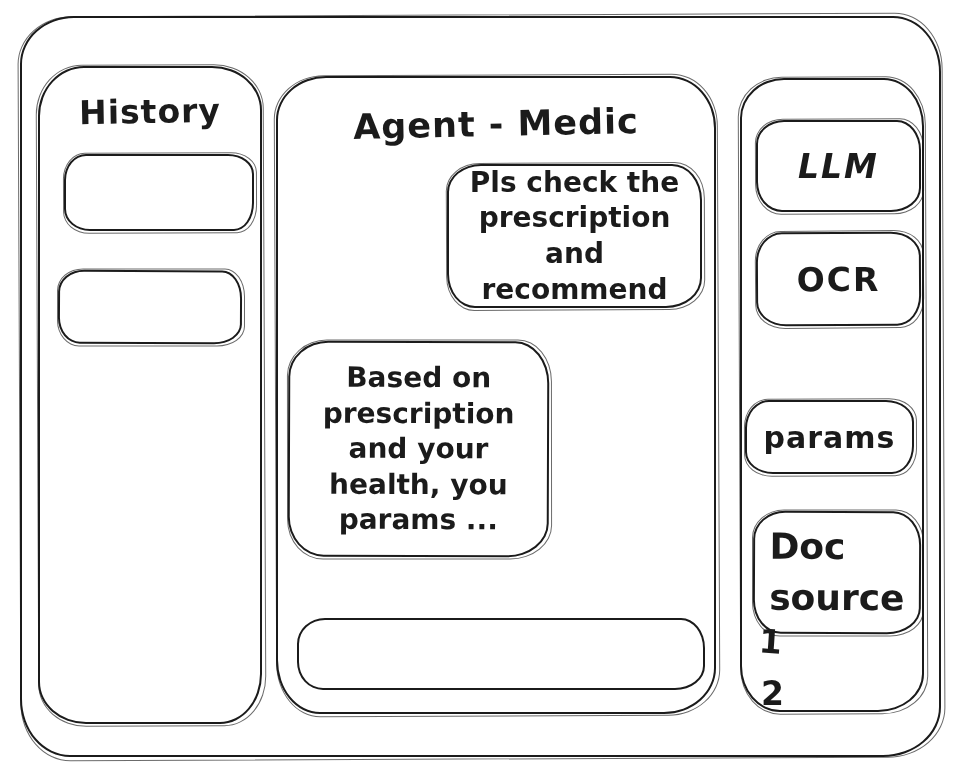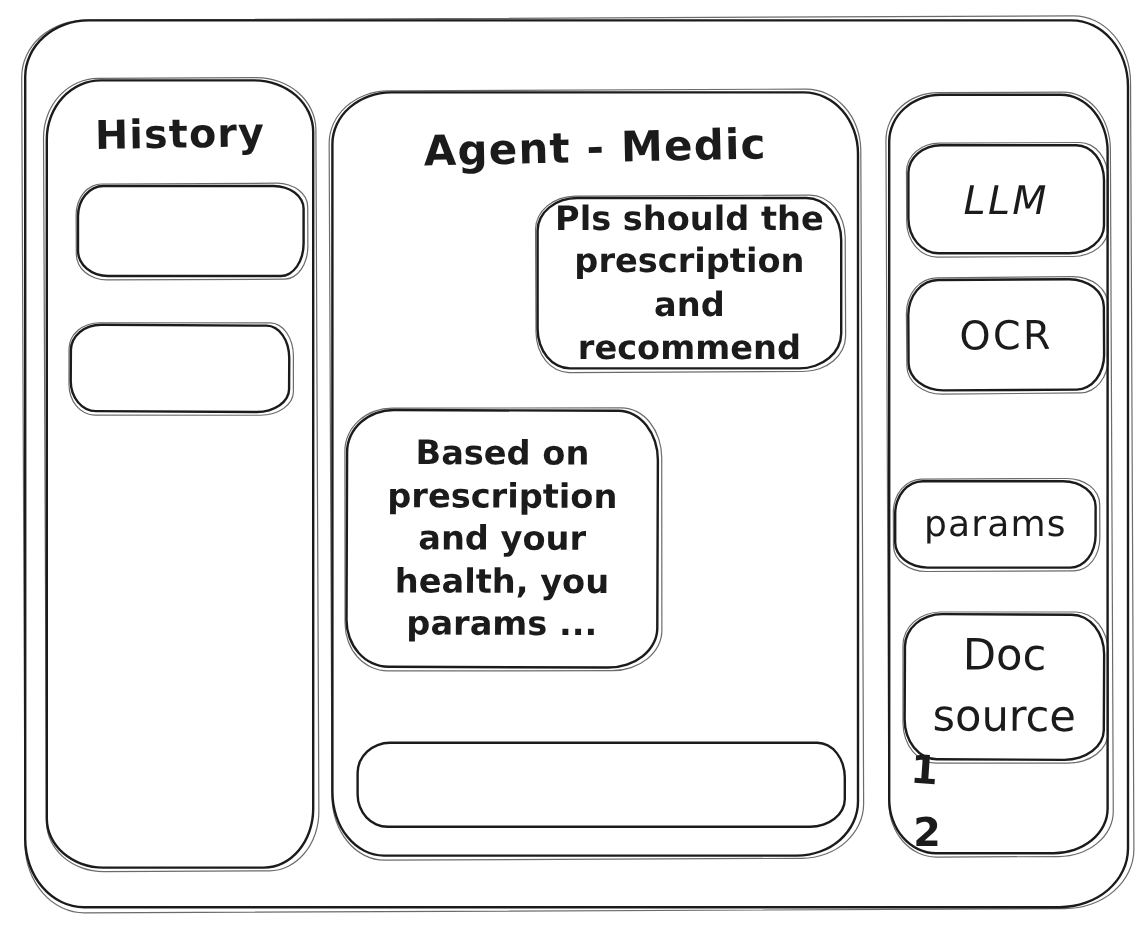--- a/index.html
+++ b/index.html
@@ -96,22 +96,22 @@
   }
 
   
   .tools{
     left:718px;top:60px;width:184px;height:634px;
     border-radius:44px 40px 46px 40px / 40px 48px 38px 46px;
   }
   .tool-btn{
     position:absolute;
     display:flex;align-items:center;justify-content:center;
-    text-align:center;white-space:pre-line;
-    font-weight:400;cursor:pointer;
+    text-align:left;white-space:pre-line;
+    font-weight:700;cursor:pointer;
   }
   .tool-btn.llm{
     left:14px;top:40px;width:165px;height:92px;
     font-size:33px;letter-spacing:2px;font-style:italic;
     border-radius:28px 24px 30px 26px / 24px 30px 24px 30px;
   }
   .tool-btn.ocr{
     left:14px;top:152px;width:165px;height:94px;
     font-size:33px;letter-spacing:2px;
     border-radius:26px 30px 24px 30px / 30px 24px 30px 24px;
@@ -146,21 +146,21 @@
       <div class="hist-item one sk">
         <span></span>
       </div>
       <div class="hist-item two sk">
         <span></span>
       </div>
     </section>
 
     <section class="panel chat sk">
       <h1>Agent - Medic</h1>
-      <div class="bubble user sk">Pls should the
+      <div class="bubble user sk">Pls check the
 prescription
 and recommend</div>
       <div class="bubble assistant sk">Based on
 prescription
 and your
 health, you
 params ...</div>
       <input class="chat-input sk" type="text" value="" style="">
     </section>
 

